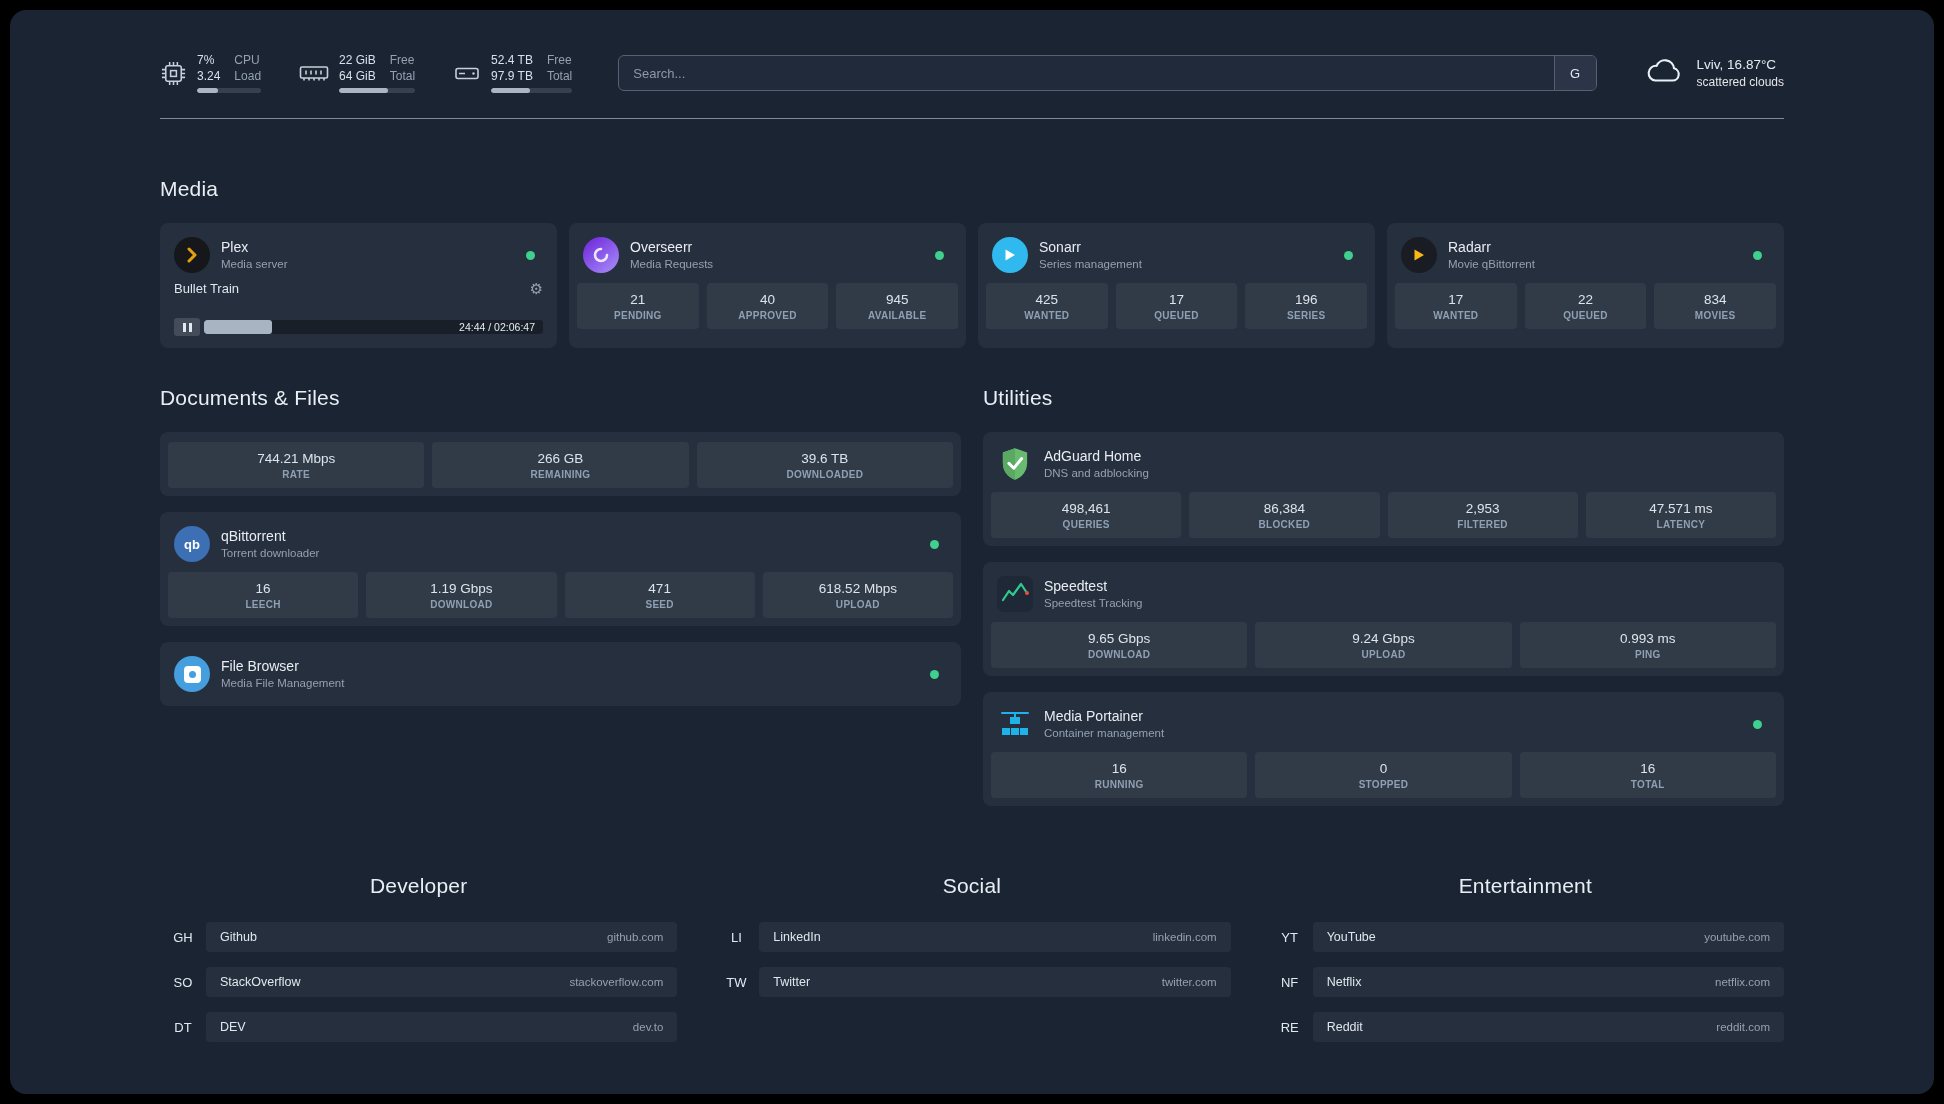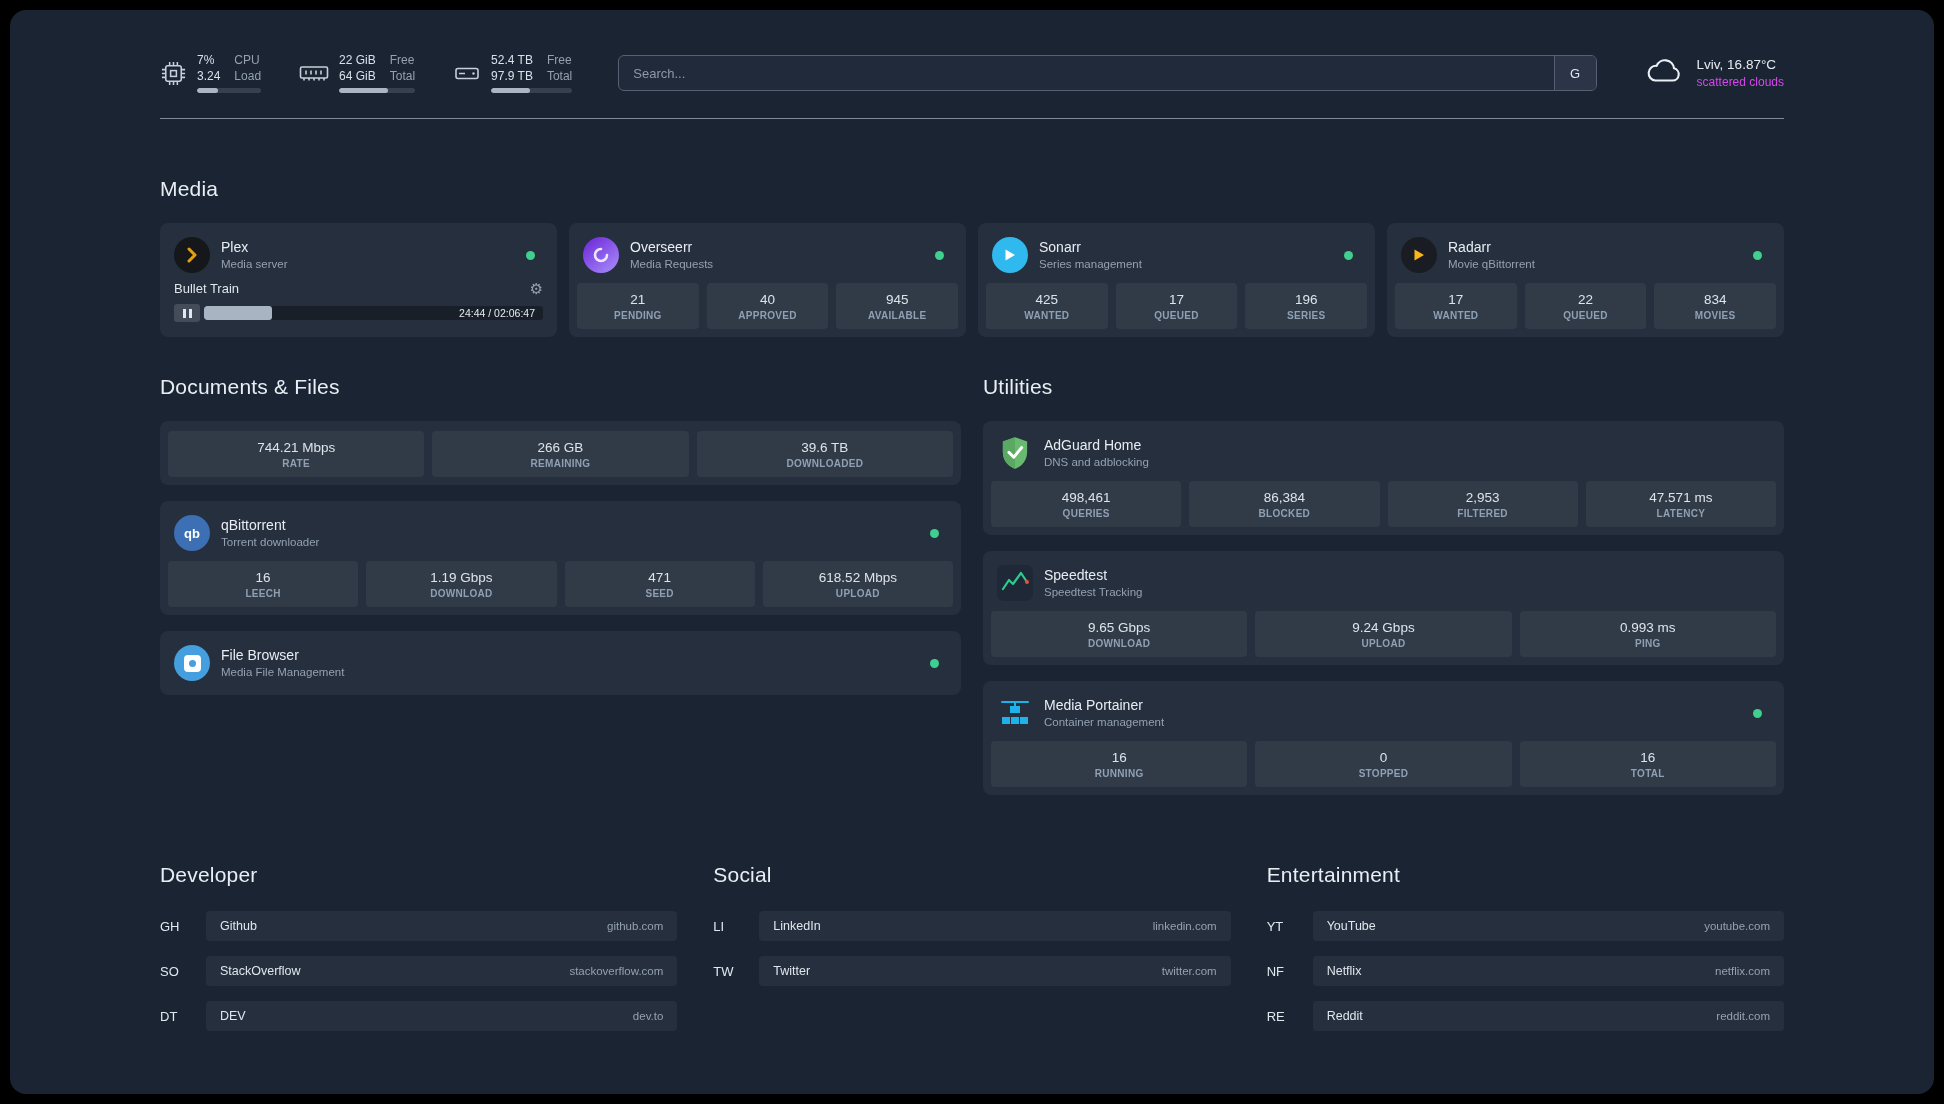--- a/index.html
+++ b/index.html
@@ -22,21 +22,21 @@
   .res-bar-fill { height:100%; background:#aab6c6; border-radius:3px; }
 
   .searchwrap { flex:1; margin:0 46px; display:flex; align-items:stretch; height:36px; border:1px solid #566073; border-radius:6px; background:#202a3a; overflow:hidden; }
   .search-input { flex:1; background:transparent; border:none; outline:none; color:#fef9c3; font-size:13px; padding:0 14px; font-family:"Liberation Sans", sans-serif; }
   .search-input::placeholder { color:#8c99aa; }
   .search-provider { width:42px; background:#2b3547; border:none; border-left:1px solid #566073; color:#e2e8f0; font-size:13px; cursor:pointer; font-family:"Liberation Sans", sans-serif; }
 
   .weather { display:flex; align-items:center; gap:12px; }
   .weather-text { display:flex; flex-direction:column; line-height:1.35; }
   .weather-loc { color:#e6ebf1; font-size:13.5px; }
-  .weather-cond { color:#d946ef; font-size:12px; }
+  .weather-cond { color:#e5e5e5; font-size:12px; }
 
   .divider { height:1px; background:rgba(214,223,234,0.55); margin-top:18px; }
 
   
   .section-title { color:#e9eef4; font-size:21px; font-weight:500; letter-spacing:.2px; }
   .media-section { margin-top:58px; }
   .media-cards { display:flex; gap:12px; margin-top:22px; align-items:stretch; }
 
   .card { background:rgba(255,255,255,0.05); border-radius:8px; padding:8px; flex:1; }
   .card-header { display:flex; align-items:center; gap:11px; padding:6px 6px 8px; cursor:pointer; border-radius:6px; }
@@ -46,21 +46,21 @@
   .svc-sub { color:#94a1b2; font-size:11.5px; }
   .status-dot { width:9px; height:9px; border-radius:50%; background:#3fcf8e; margin-right:8px; flex:0 0 9px; }
 
   .stats { display:flex; gap:8px; margin-top:2px; }
   .stat { flex:1; background:rgba(255,255,255,0.06); border-radius:4px; text-align:center; padding:9px 4px 8px; display:flex; flex-direction:column; gap:3px; }
   .stat-value { color:#dde3eb; font-size:13.5px; }
   .stat-label { color:#8fa0b3; font-size:10px; font-weight:bold; letter-spacing:.3px; }
 
   
   .player { padding:0 6px 4px; }
-  .player-top { display:flex; justify-content:space-between; align-items:center; margin-bottom:8px; }
+  .player-top { display:flex; justify-content:space-between; align-items:center; margin-bottom:22px; }
   .player-title { color:#dfe5ec; font-size:13px; }
   .gear { color:#94a1b2; font-size:15px; cursor:pointer; line-height:1; }
   .player-bar-row { display:flex; align-items:center; gap:4px; }
   .pause-btn { width:26px; height:18px; background:rgba(255,255,255,0.14); border:none; border-radius:3px; display:flex; align-items:center; justify-content:center; gap:3px; cursor:pointer; flex:0 0 26px; }
   .pause-btn .pbar { width:3px; height:9px; background:#e2e8f0; display:block; }
   .player-track { flex:1; height:14px; background:rgba(0,0,0,0.32); border-radius:3px; position:relative; overflow:hidden; }
   .player-fill { height:100%; background:#a9b4c2; border-radius:3px; }
   .player-time { position:absolute; right:8px; top:50%; transform:translateY(-50%); color:#e6ebf1; font-size:10.5px; white-space:nowrap; }
 
   
@@ -77,21 +77,21 @@
   .icon-nzbget { background:#3daf49; color:#fff; font-weight:bold; font-size:7.5px; letter-spacing:.2px; }
   .icon-qb { background:#3d6fb4; color:#fff; font-weight:bold; font-size:13px; }
   .icon-fb { background:#459fdf; }
   .fb-square { width:17px; height:17px; background:#fff; border-radius:4px; display:flex; align-items:center; justify-content:center; }
   .fb-dot { width:7px; height:7px; background:#459fdf; border-radius:50%; }
   .icon-adguard { background:transparent; border-radius:0; }
   .icon-speedtest { background:#1f2836; border-radius:7px; }
   .icon-portainer { background:transparent; border-radius:0; }
 
   
-  .bookmarks { display:flex; gap:36px; margin-top:52px; }
+  .bookmarks { display:flex; gap:36px; margin-top:52px;text-align:center; }
   .bm-col { flex:1; }
   .bm-col .section-title { margin-bottom:24px; }
   .bm-row { display:flex; align-items:center; margin-bottom:15px; cursor:pointer; }
   .bm-abbr { width:46px; color:#e2e8f0; font-size:13px; flex:0 0 46px; }
   .bm-bar { flex:1; height:30px; background:rgba(255,255,255,0.05); border-radius:4px; display:flex; align-items:center; justify-content:space-between; padding:0 14px; }
   .bm-name { color:#e0e6ed; font-size:12.5px; }
   .bm-url { color:#94a1b2; font-size:11.5px; }
 </style>
 </head>
 <body>

